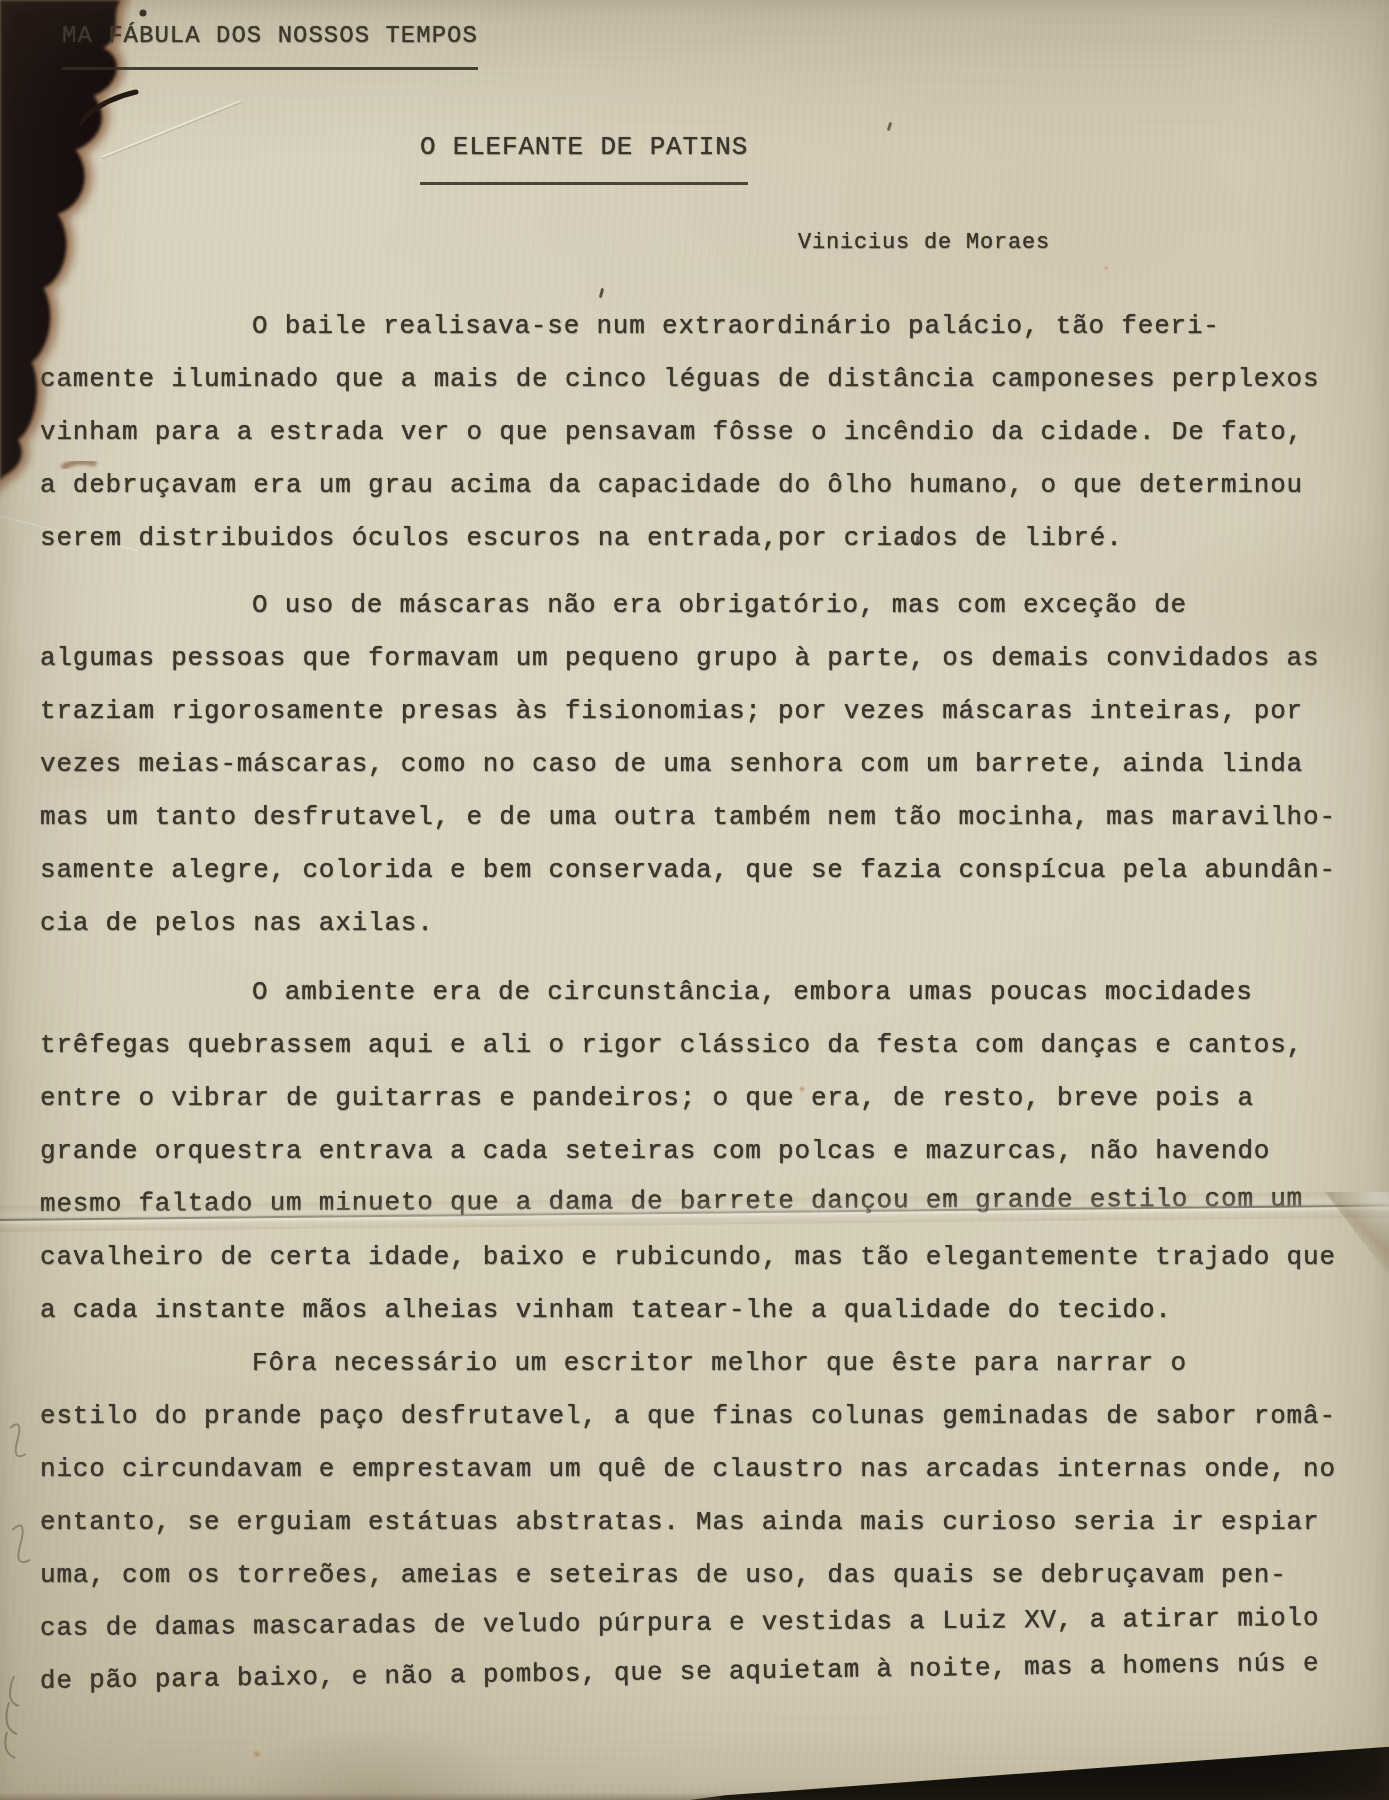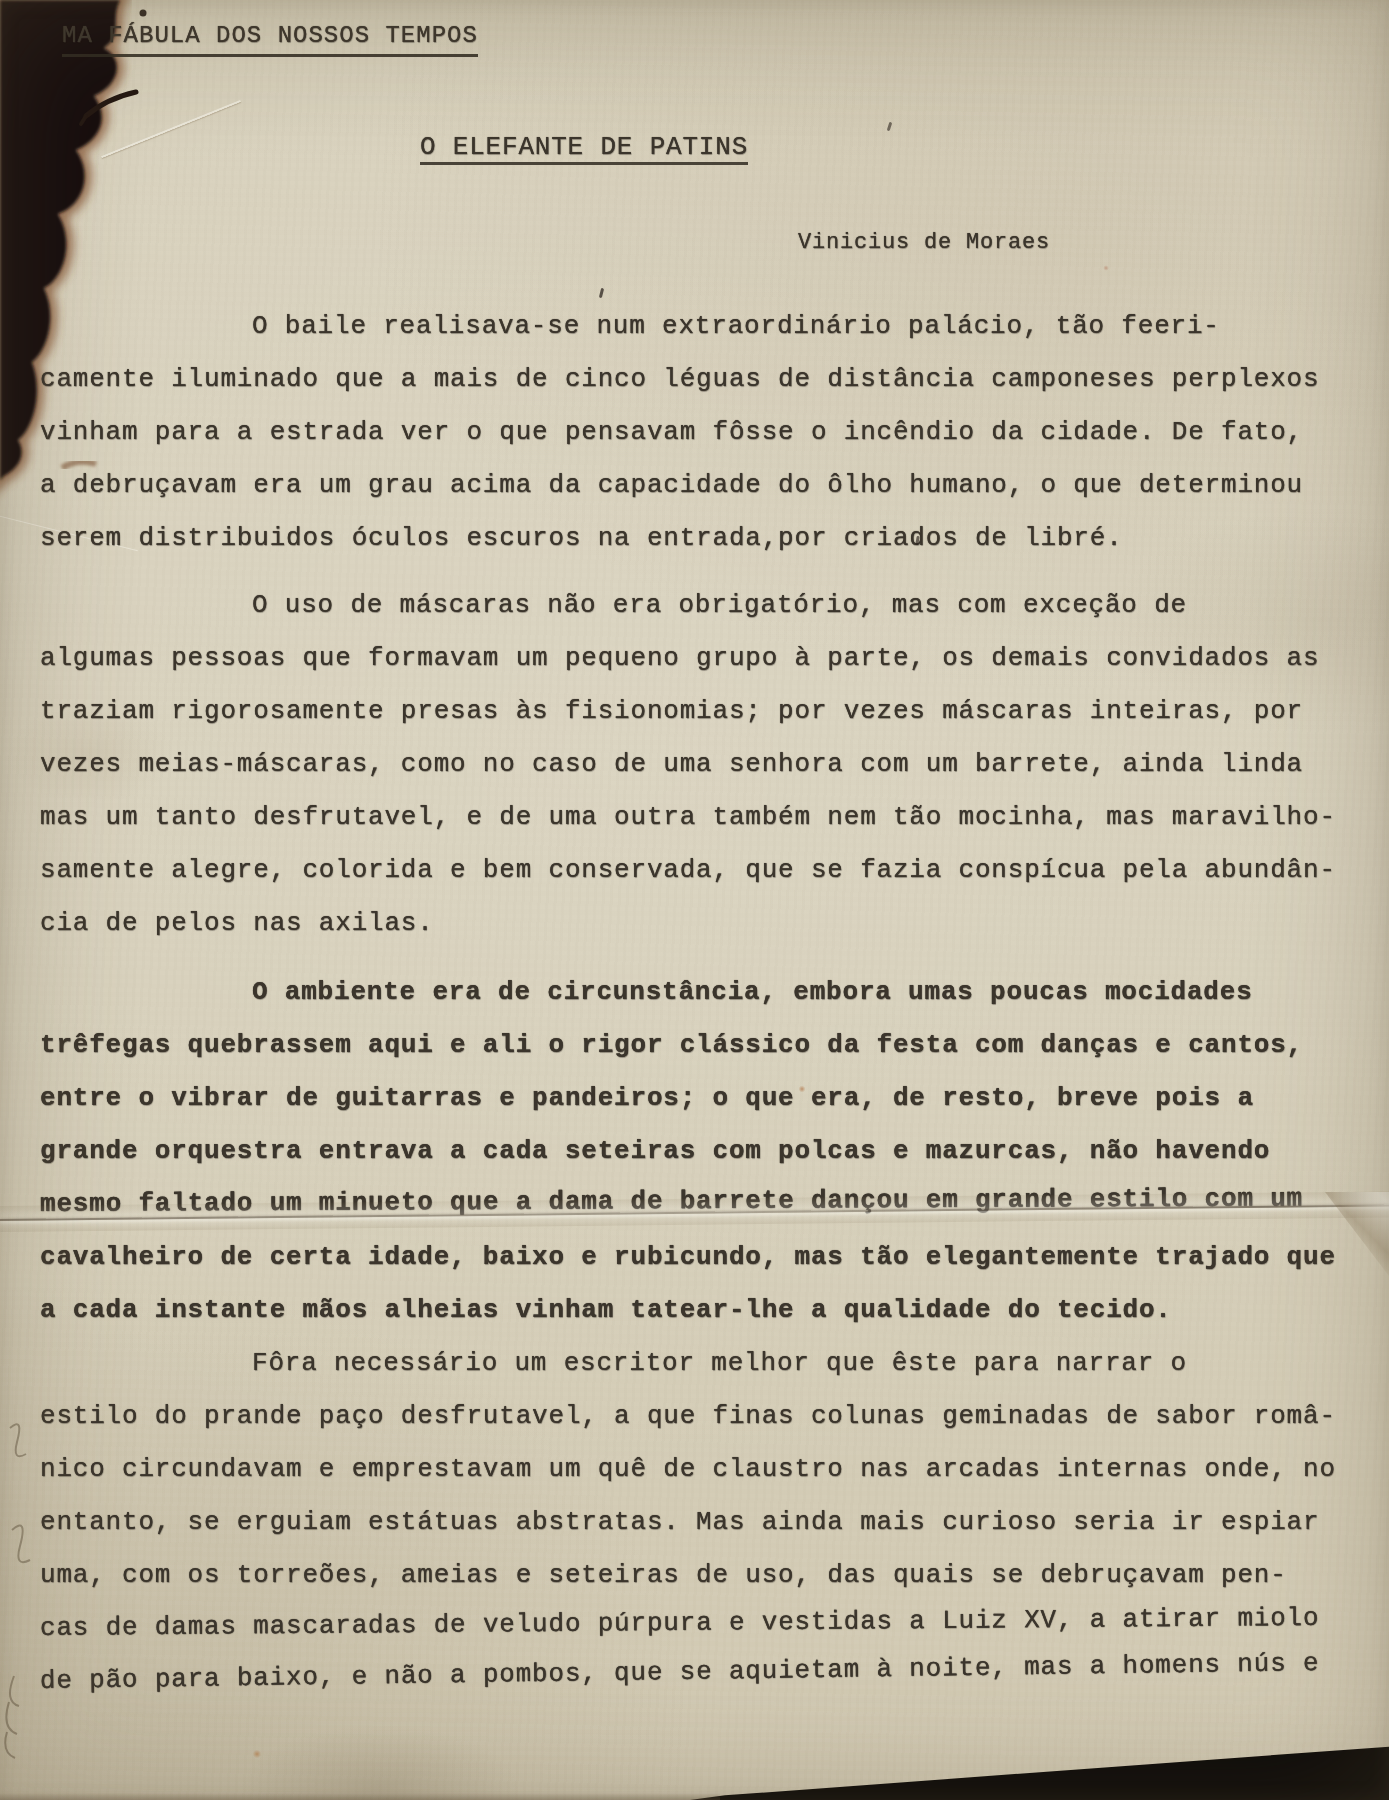--- a/index.html
+++ b/index.html
@@ -25,28 +25,28 @@
       radial-gradient(5px 5px at 802px 1089px, rgba(168,92,40,.55), transparent 70%),
       radial-gradient(6px 6px at 257px 1754px, rgba(176,100,38,.5), transparent 70%),
       radial-gradient(4px 4px at 1106px 268px, rgba(160,70,40,.35), transparent 70%),
       radial-gradient(120px 70px at 90px 755px, rgba(130,110,75,.10), transparent 70%),
       radial-gradient(200px 90px at 380px 1788px, rgba(100,84,58,.16), transparent 70%),
       radial-gradient(300px 160px at 1320px 620px, rgba(120,102,70,.10), transparent 70%);
   }
   
   .typed { text-shadow:0 0 0.9px currentColor, 0.5px 0.5px 0.7px rgba(50,44,36,.35); }
   .doc-header { position:absolute; left:62px; top:22px; font-size:24px; letter-spacing:1px; }
-  .doc-header .u { display:inline-block; border-bottom:3px solid rgba(48,42,33,.88); padding-bottom:5px; }
+  .doc-header .u { display:inline-block; border-bottom:3px solid rgba(48,42,33,.88); padding-bottom:18px; }
   .doc-title { position:absolute; left:420px; top:132px; font-size:26px; letter-spacing:.8px; }
-  .doc-title .u { display:inline-block; border-bottom:3px solid rgba(48,42,33,.85); padding-bottom:0; }
+  .doc-title .u { display:inline-block; border-bottom:3px solid rgba(48,42,33,.85); padding-bottom:20px; }
   .doc-author { position:absolute; left:798px; top:230px; font-size:22px; letter-spacing:.8px; }
   .body-text { position:absolute; left:40px; top:300px; width:1340px; font-size:26px; letter-spacing:.8px; }
   .line { height:53px; line-height:53px; white-space:pre; }
   .line.indent { text-indent:212px; }
-  .para.p2 { margin-top:14px; } .para.p3 { margin-top:16px;font-weight:bold; } .para.p4 { margin-top:0; }
+  .para.p2 { margin-top:14px; } .para.p3 { margin-top:16px; } .para.p4 { margin-top:0; }
   .line.creased { transform:rotate(-.25deg); transform-origin:0 50%; }
   .line.t1 { transform:rotate(-.45deg); transform-origin:0 50%; }
   .line.t2 { transform:rotate(-.8deg);  transform-origin:0 50%; }
   
   .fold-band { position:absolute; left:0; top:1206px; width:1400px; height:26px;
     transform:rotate(-.6deg); transform-origin:0 50%; pointer-events:none;
     background:linear-gradient(180deg, rgba(115,98,70,.10), rgba(255,255,248,.25) 55%, rgba(115,98,70,.12)); }
   .fold-line { position:absolute; left:0; top:1219px; width:1400px; height:2px;
     transform:rotate(-.6deg); transform-origin:0 50%; pointer-events:none;
     background:linear-gradient(90deg, rgba(70,58,44,.55), rgba(70,58,44,.35) 55%, rgba(70,58,44,.62) 92%, rgba(70,58,44,.25));

